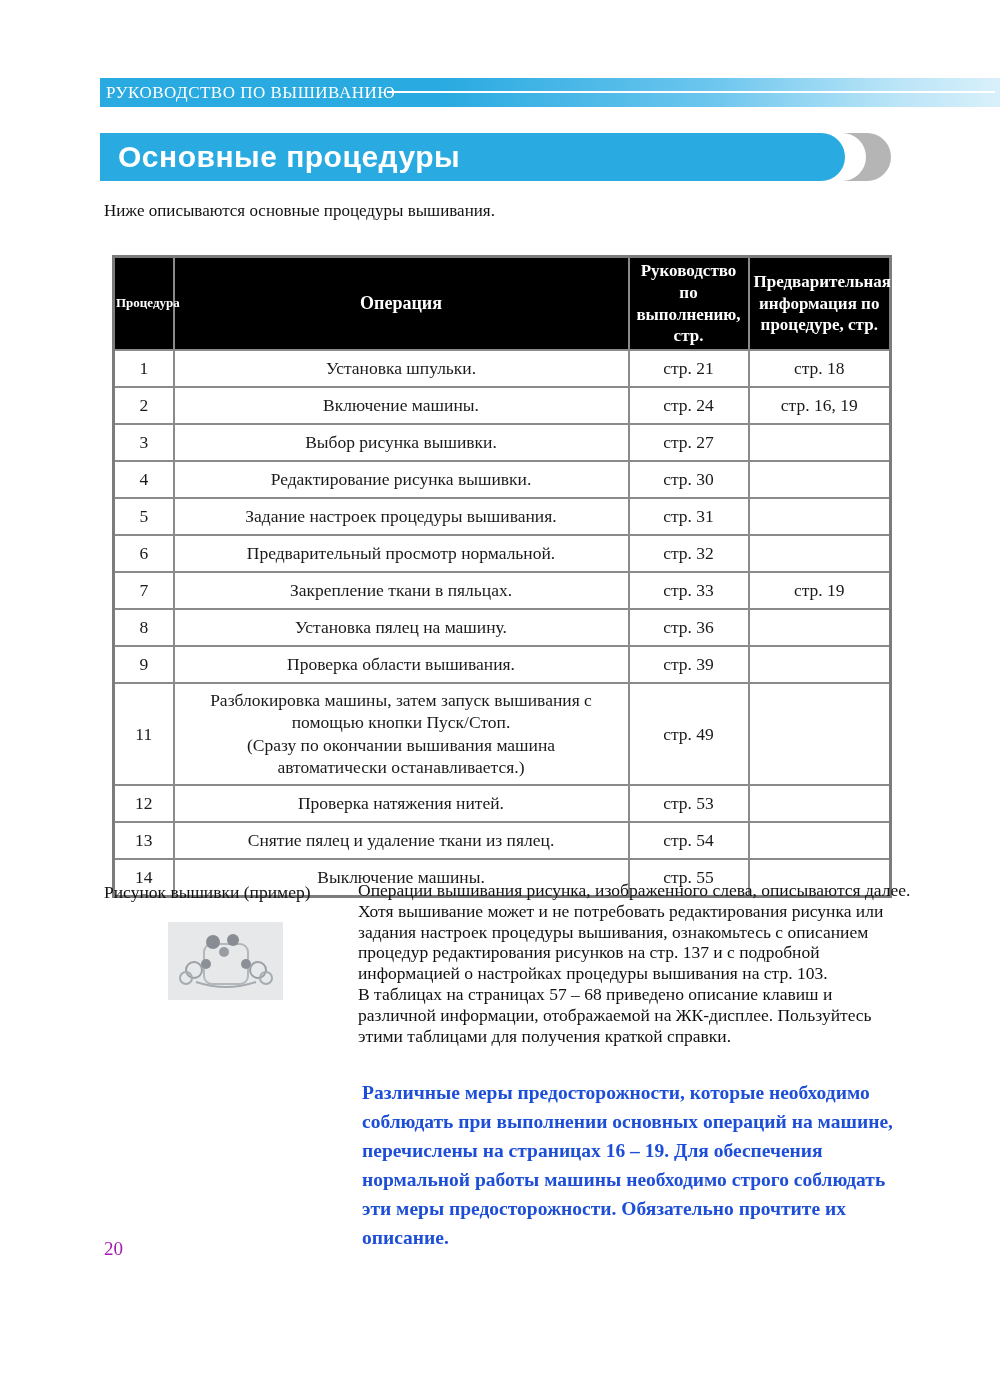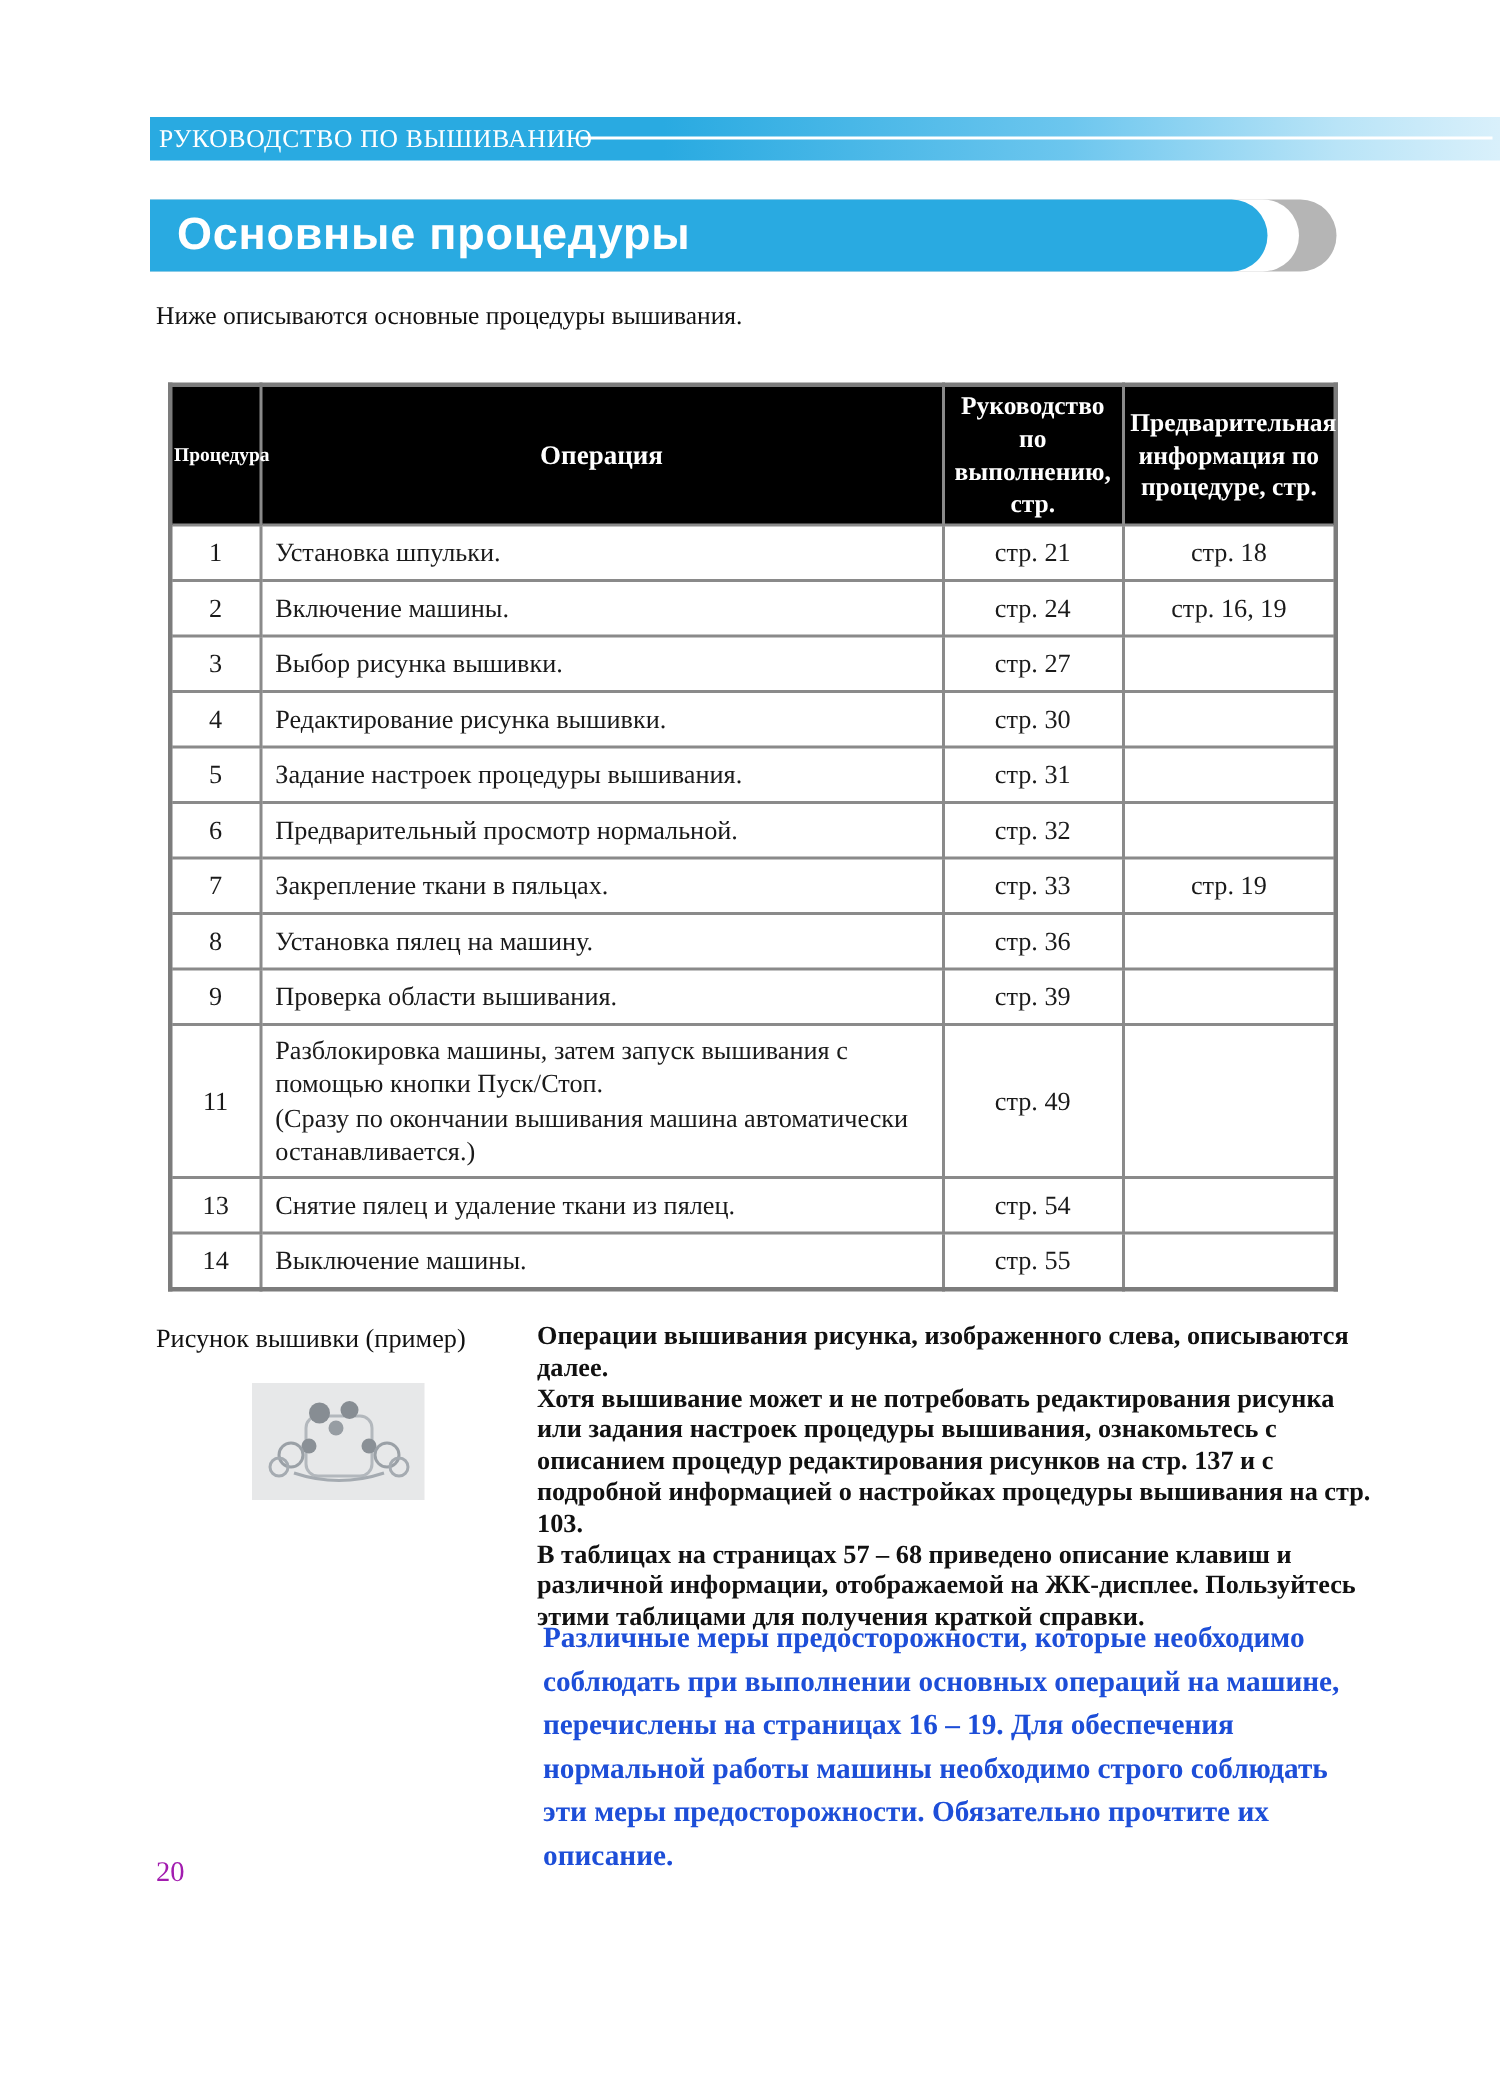--- a/index.html
+++ b/index.html
@@ -50,37 +50,37 @@
   .proc-table{border:3px solid #7c7c7c;}
   .proc-table thead th{
     background:var(--header-bg);color:#ffffff;font-weight:bold;height:66px;
     text-align:center;vertical-align:middle;line-height:1.28;padding:2px 4px;
   }
   .th-proc{font-size:13px;padding:2px 1px !important;}
   .th-op{font-size:18px;}
   .th-man,.th-pre{font-size:17px;}
   .proc-table tbody td{height:31px;vertical-align:middle;background:#fff;}
   .proc-table td.num,.proc-table td.manual,.proc-table td.prelim{text-align:center;}
-  .proc-table td.operation{padding:2px 9px;text-align:left;white-space:pre-line;}
+  .proc-table td.operation{padding:2px 20px;text-align:center;white-space:pre-line;}
   .proc-table tr.tall td{height:auto;padding-top:5px;padding-bottom:5px;line-height:1.28;}
 
   .watermark{
     position:absolute;left:402px;top:672px;z-index:6;
     font-family:"DejaVu Sans",sans-serif;font-style:italic;font-weight:bold;
     font-size:40px;letter-spacing:1px;color:var(--wm-red);
   }
 
   
   .example-label{position:absolute;left:104px;top:882px;font-size:17.5px;}
   .example-img{
     position:absolute;left:168px;top:922px;width:115px;height:78px;
     background:#e7e8e9;display:flex;align-items:center;justify-content:center;
   }
   .example-text{position:absolute;left:358px;top:880px;width:556px;font-size:17.5px;line-height:20.8px;}
-  .example-text div{margin:0;font-weight:bold;}
+  .example-text div{margin:0;}
 
   .warning{
     position:absolute;left:362px;top:1078px;width:548px;
     font-size:19.5px;line-height:29px;font-weight:bold;color:#1d4ed8;
   }
 
   .page-num{position:absolute;left:104px;top:1238px;font-size:19px;color:#a21caf;}
 </style>
 </head>
 <body>
@@ -175,20 +175,26 @@
           <td class="prelim"></td>
         </tr>
         <tr class="tall">
           <td class="num">11</td>
           <td class="operation">Разблокировка машины, затем запуск вышивания с помощью кнопки Пуск/Стоп.
 (Сразу по окончании вышивания машина автоматически останавливается.)</td>
           <td class="manual">стр. 49</td>
           <td class="prelim"></td>
         </tr>
         <tr>
+          <td class="num">12</td>
+          <td class="operation">Проверка натяжения нитей.</td>
+          <td class="manual">стр. 53</td>
+          <td class="prelim"></td>
+        </tr>
+        <tr>
           <td class="num">13</td>
           <td class="operation">Снятие пялец и удаление ткани из пялец.</td>
           <td class="manual">стр. 54</td>
           <td class="prelim"></td>
         </tr>
         <tr>
           <td class="num">14</td>
           <td class="operation">Выключение машины.</td>
           <td class="manual">стр. 55</td>
           <td class="prelim"></td>

